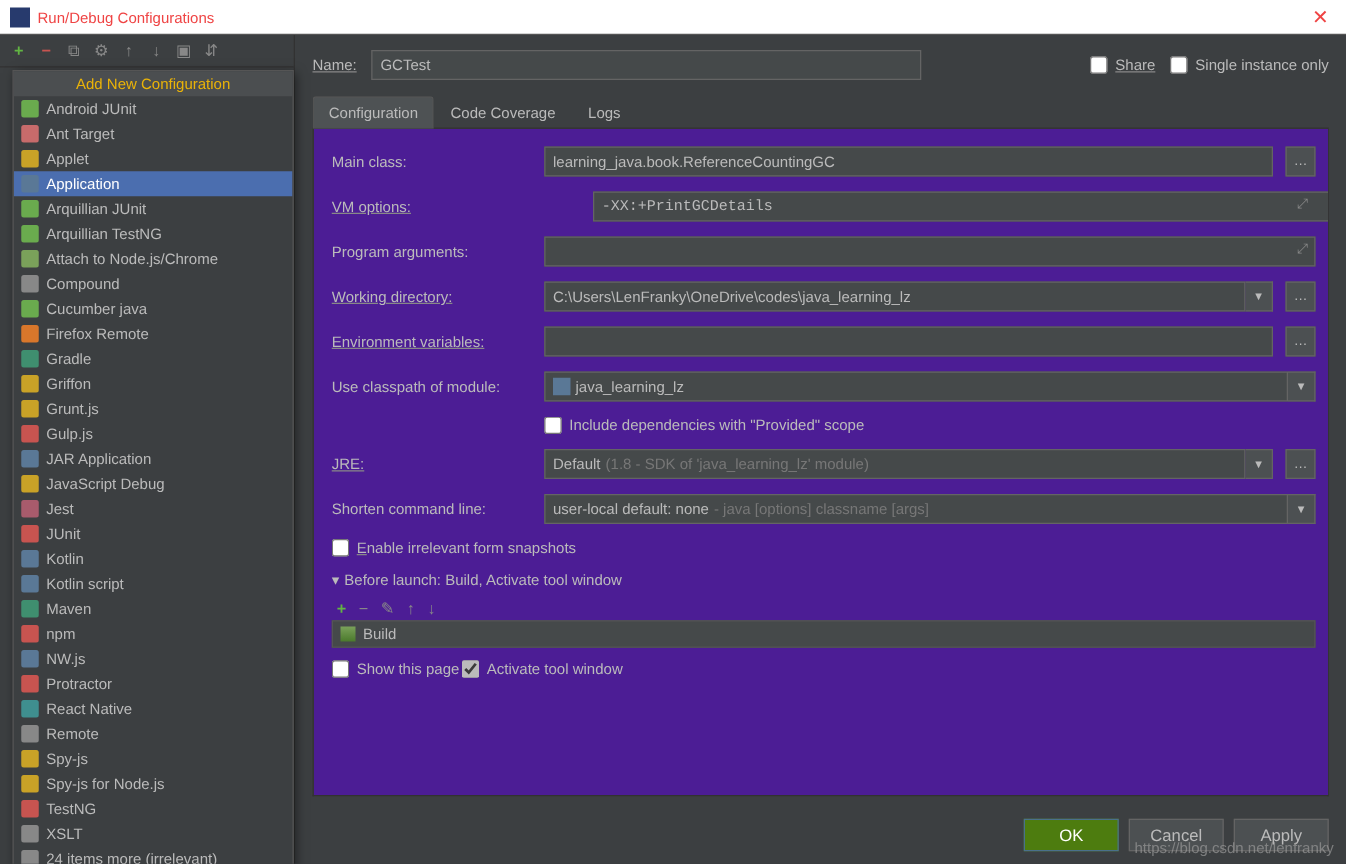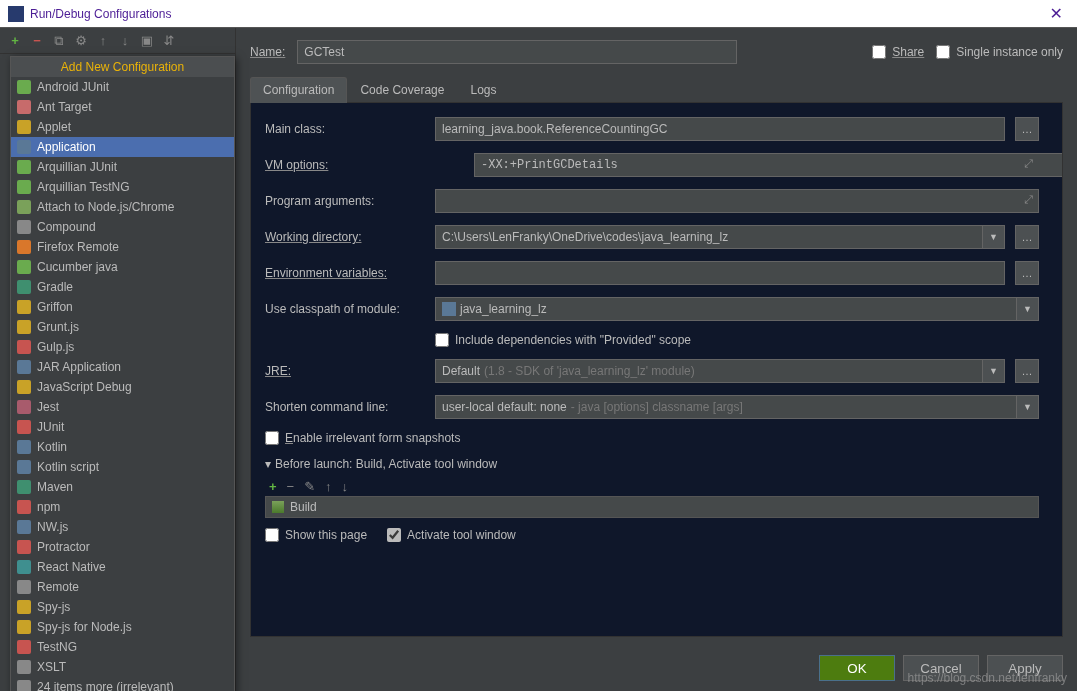--- a/index.html
+++ b/index.html
@@ -1,17 +1,17 @@
 <!DOCTYPE html>
 <html><head>
 <meta charset="utf-8">
 <style>
 * { box-sizing: border-box; margin: 0; padding: 0; }
 body { font-family: "Segoe UI", Arial, sans-serif; font-size: 12px; background: #3c3f41; color: #bbbbbb; width: 1077px; height: 691px; overflow: hidden; position: relative; }
-.titlebar { background: #fff; color: #4c1d95; height: 28px; display: flex; align-items: center; padding: 0 8px; border-bottom: 1px solid #555; }
+.titlebar { background: #fff; color: #ef4444; height: 28px; display: flex; align-items: center; padding: 0 8px; border-bottom: 1px solid #555; }
 .titlebar .ico { width: 16px; height: 16px; background: #273a6d; margin-right: 6px; display:inline-block; }
 .titlebar .title { flex: 1; font-size: 12px; }
 .titlebar .close { font-size: 16px; cursor: pointer; padding: 0 6px; }
 .main { display: flex; height: calc(100% - 28px); background: #3c3f41; }
 .left-col { width: 236px; border-right: 1px solid #323232; display:flex; flex-direction:column; }
 .toolbar { height: 26px; display: flex; align-items: center; gap: 8px; padding: 0 8px; border-bottom: 1px solid #323232; }
 .toolbar span { width:14px; display:inline-block; text-align:center; font-size:13px; }
 .plus { color:#62b543; font-weight:bold; }
 .minus { color:#c75450; font-weight:bold; }
 .gray { color:#888; }
@@ -25,37 +25,37 @@
 .name-row { display:flex; align-items:center; gap:12px; margin-bottom:12px; }
 .label { color:#bbb; }
 .u { text-decoration: underline; text-decoration-color:#888; }
 input[type=text].field, .field { background:#45494a; border:1px solid #646464; color:#bbb; height:24px; padding:0 6px; font-size:12px; }
 .name-row .field { width: 440px; }
 .chk { display:flex; align-items:flex-start; gap:6px; }
 .chk input { width:14px; height:14px; accent-color:#bbb; }
 .tabs { display:flex; border-bottom:1px solid #323232; }
 .tab { padding:5px 12px; color:#bbb; cursor:pointer; border:1px solid transparent; border-bottom:none; position:relative; top:1px;}
 .tab.active { background:#4e5254; border:1px solid #555; border-bottom:1px solid #4e5254; border-radius:3px 3px 0 0;}
-.panel { border:1px solid #323232; border-top:none; padding:14px 23px 8px 14px; background:#0f172a; flex:1; overflow:auto;}
+.panel { border:1px solid #323232; border-top:none; padding:14px 10px 8px 14px; background:#4c1d95; flex:1; overflow:auto;}
 .form-row { display:flex; align-items:center; margin-bottom:12px; gap:10px; }
 .form-row .lab { width:160px; }
 .form-row .inp { flex:1; position:relative;}
 .form-row .inp .field { width:100%; }
 .sq-btn { width:24px; height:24px; background:#4c5052; border:1px solid #646464; color:#bbb; display:flex; align-items:center; justify-content:center; cursor:pointer; font-size:11px;}
 .expand-ico { position:absolute; right:6px; top:4px; color:#888; font-size:11px; pointer-events:none;}
 .dd { display:flex; }
 .dd .field { flex:1; }
 .dd .caret { width:22px; height:24px; background:#4c5052; border:1px solid #646464; border-left:none; display:flex; align-items:center; justify-content:center; color:#bbb; font-size:9px;}
 .hint { color:#777; }
 .section-hdr { display:flex; align-items:center; gap:4px; margin:4px 0 6px 0; cursor:pointer;}
 .mini-toolbar { display:flex; gap:10px; padding:2px 4px;}
 .mini-toolbar span{ color:#888; font-size:13px;}
 .mini-toolbar .plus{color:#62b543;}
 .build-bar { background:#45494a; border:1px solid #555; padding:3px 6px; display:flex; align-items:center; gap:6px;}
-.check-row { display:flex; align-items:center; gap:20px; margin-top:10px;}
+.check-row { display:flex; align-items:center; gap:2px; margin-top:10px;}
 .buttons { display:flex; justify-content:flex-end; gap:8px; padding:18px 0 10px 0;}
 .btn { height:26px; min-width:76px; background:#4c5052; border:1px solid #646464; color:#bbb; padding:0 14px; cursor:pointer;}
 .btn.primary { background:#4d7c0f; border-color:#4a708b; color:#fff;}
 .watermark { position:absolute; right:10px; bottom:6px; color:#999; font-size:12px; opacity:.7;}
 .mod-ico { width:14px;height:14px;background:#5a7896;display:inline-block;margin-right:4px;vertical-align:middle;}
 .build-ico{ width:12px;height:12px;display:inline-block;background:linear-gradient(#7aa15a,#4b7a2c);}
 </style>
 </head>
 <body>
 
@@ -236,28 +236,28 @@
       </div>
       <div class="cfg-item">
         <span class="cfg-ico" style="background: rgb(122, 161, 90);"></span>
         <span>Attach to Node.js/Chrome</span>
       </div>
       <div class="cfg-item">
         <span class="cfg-ico" style="background: rgb(136, 136, 136);"></span>
         <span>Compound</span>
       </div>
       <div class="cfg-item">
+        <span class="cfg-ico" style="background: rgb(106, 171, 78);"></span>
+        <span>Cucumber java</span>
+      </div>
+      <div class="cfg-item">
         <span class="cfg-ico" style="background: rgb(217, 119, 43);"></span>
         <span>Firefox Remote</span>
       </div>
       <div class="cfg-item">
-        <span class="cfg-ico" style="background: rgb(106, 171, 78);"></span>
-        <span>Cucumber java</span>
-      </div>
-      <div class="cfg-item">
         <span class="cfg-ico" style="background: rgb(63, 143, 111);"></span>
         <span>Gradle</span>
       </div>
       <div class="cfg-item">
         <span class="cfg-ico" style="background: rgb(201, 162, 39);"></span>
         <span>Griffon</span>
       </div>
       <div class="cfg-item">
         <span class="cfg-ico" style="background: rgb(201, 162, 39);"></span>
         <span>Grunt.js</span>

